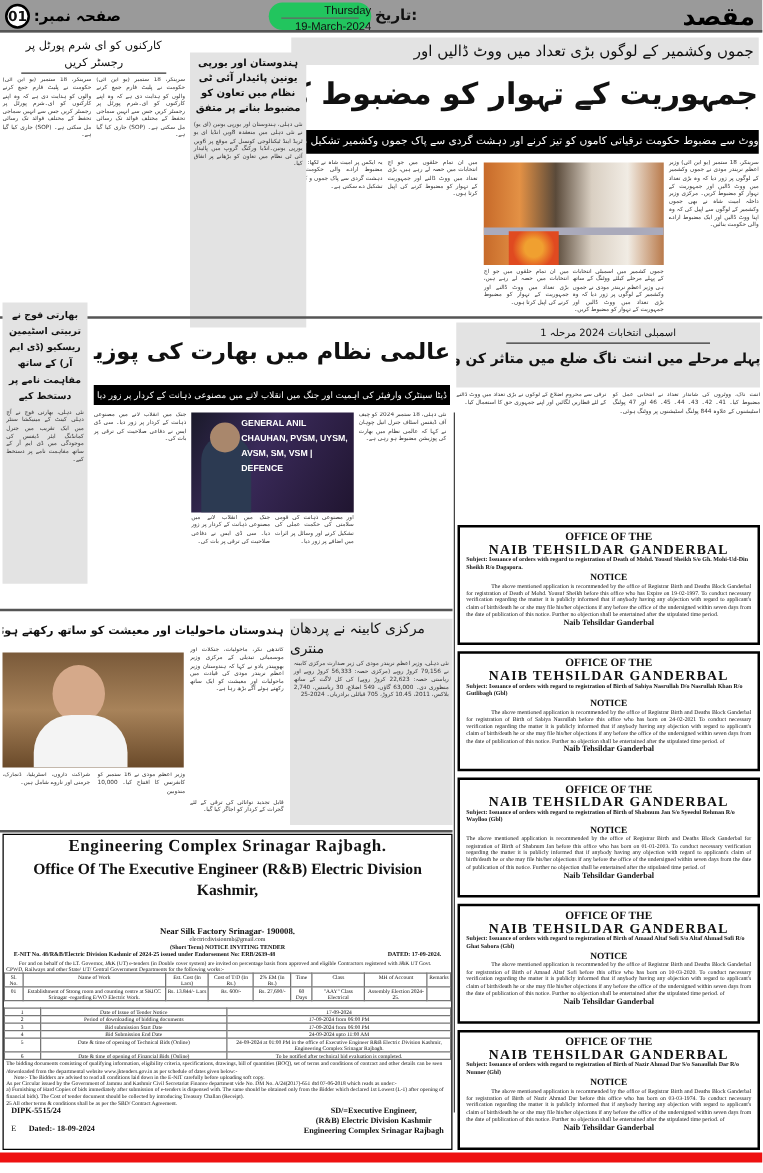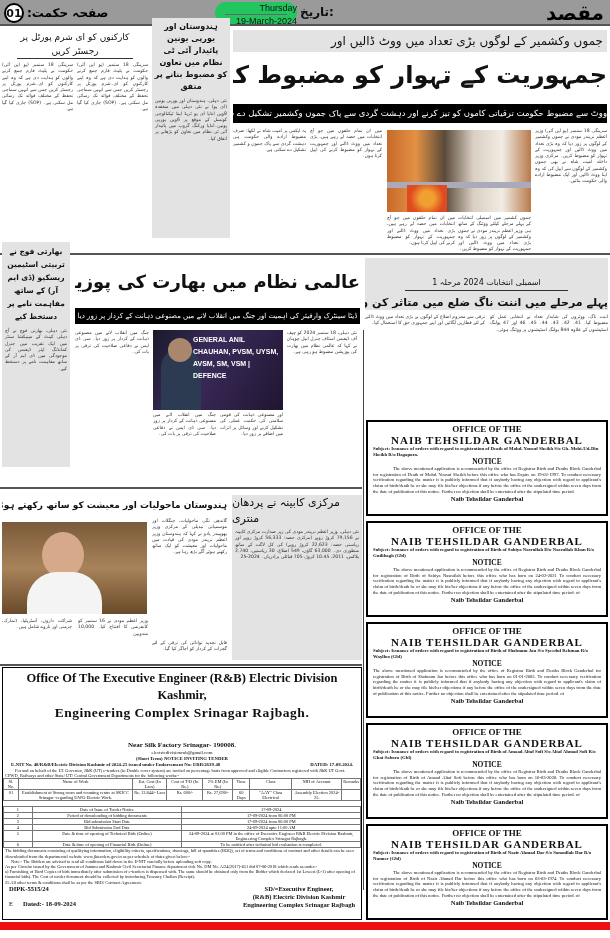--- a/index.html
+++ b/index.html
@@ -30,21 +30,21 @@
 .tender{font-family:"Liberation Serif",serif;border:1px solid #000;background:#fff;overflow:hidden}
 table{border-collapse:collapse;width:100%}
 td,th{border:1px solid #777;font-size:4.4px;line-height:5px;font-weight:normal;text-align:center;padding:0 1px;vertical-align:top}
 .redbar{left:0;top:922px;width:610px;height:8px;background:#e11}
 </style>
 </head>
 <body>
 
 <div class="abs topbar"></div>
 <div class="abs pagebox">
-  <span class="pagelbl">صفحہ حکمت:</span>
+  <span class="pagelbl">صفحہ نمبر:</span>
   <span class="pagenum">01</span>
 </div>
 <div class="abs datebox">
   <div>Thursday</div>
   <hr>
   <div>19-March-2024</div>
 </div>
 <div class="abs datelbl">تاریخ:</div>
 <div class="abs logo">مقصد</div>
 
@@ -54,21 +54,21 @@
 <div class="abs txt" style="left:535px;top:128px;width:72px;height:125px">سرینگر، 18 ستمبر (یو این آئی) وزیر اعظم نریندر مودی نے جموں وکشمیر کے لوگوں پر زور دیا کہ وہ بڑی تعداد میں ووٹ ڈالیں اور جمہوریت کے تہوار کو مضبوط کریں۔ مرکزی وزیر داخلہ امیت شاہ نے بھی جموں وکشمیر کے لوگوں سے اپیل کی کہ وہ اپنا ووٹ ڈالیں اور ایک مضبوط ارادے والی حکومت بنائیں۔</div>
 <div class="abs photo" style="left:387px;top:130px;width:144px;height:82px;background:linear-gradient(90deg,#c76a2a 0%,#e39145 20%,#5a4a3a 40%,#d9cfc2 60%,#f1ece4 80%,#b97a4b 100%)">
   <div style="position:absolute;left:0;top:52px;width:144px;height:6px;background:#aab"></div>
   <div style="position:absolute;left:20px;top:55px;width:40px;height:27px;background:radial-gradient(circle,#f0a030 30%,#e04a20 70%)"></div>
 </div>
 <div class="abs txt" style="left:458px;top:215px;width:73px;height:38px">جموں کشمیر میں اسمبلی انتخابات کے پہلے مرحلے کیلئے ووٹنگ کے ساتھ ہی وزیر اعظم نریندر مودی نے جموں وکشمیر کے لوگوں پر زور دیا کہ وہ بڑی تعداد میں ووٹ ڈالیں اور جمہوریت کے تہوار کو مضبوط کریں۔</div>
 <div class="abs txt" style="left:387px;top:215px;width:68px;height:38px">میں ان تمام حلقوں میں جو آج انتخابات میں حصہ لے رہے ہیں، بڑی تعداد میں ووٹ ڈالنے اور جمہوریت کے تہوار کو مضبوط کرنے کی اپیل کرتا ہوں۔</div>
 <div class="abs txt" style="left:310px;top:128px;width:72px;height:125px">میں ان تمام حلقوں میں جو آج انتخابات میں حصہ لے رہے ہیں، بڑی تعداد میں ووٹ ڈالنے اور جمہوریت کے تہوار کو مضبوط کرنے کی اپیل کرتا ہوں۔</div>
 <div class="abs txt" style="left:233px;top:128px;width:73px;height:125px">یہ ایکس پر امیت شاہ نے لکھا: صرف مضبوط ارادے والی حکومت ہی دہشت گردی سے پاک جموں و کشمیر تشکیل دے سکتی ہے۔</div>
 
-<div class="abs grey" style="left:152px;top:18px;width:78px;height:220px">
+<div class="abs grey" style="left:152px;top:42px;width:93px;height:220px">
   <div class="urdu" style="font-size:8px;line-height:12px;text-align:center;padding:3px 2px;font-weight:bold">ہندوستان اور یورپی یونین پائیدار آئی ٹی نظام میں تعاون کو مضبوط بنانے پر متفق</div>
   <div class="txt" style="padding:2px 3px;height:150px">نئی دہلی، ہندوستان اور یورپی یونین (ای یو) نے نئی دہلی میں منعقدہ 8ویں انڈیا ای یو ٹریڈ اینڈ ٹیکنالوجی کونسل کے موقع پر 6ویں یورپی یونین۔انڈیا ورکنگ گروپ میں پائیدار آئی ٹی نظام میں تعاون کو بڑھانے پر اتفاق کیا۔</div>
 </div>
 
 <div class="abs" style="left:2px;top:30px;width:146px;height:220px">
   <div class="urdu" style="font-size:9px;line-height:14px;text-align:center;border-bottom:1px solid #333;margin:0 15px">کارکنوں کو ای شرم پورٹل پر رجسٹر کریں</div>
   <div style="display:flex;gap:4px;margin-top:3px">
     <div class="txt" style="width:71px;height:180px">سرینگر، 18 ستمبر (یو این آئی) حکومت نے پلیٹ فارم جمع کرنے والوں کو ہدایت دی ہے کہ وہ اپنے کارکنوں کو ای۔شرم پورٹل پر رجسٹر کریں جس سے انہیں سماجی تحفظ کے مختلف فوائد تک رسائی مل سکتی ہے۔ (SOP) جاری کیا گیا ہے۔</div>
     <div class="txt" style="width:71px;height:180px">سرینگر، 18 ستمبر (یو این آئی) حکومت نے پلیٹ فارم جمع کرنے والوں کو ہدایت دی ہے کہ وہ اپنے کارکنوں کو ای۔شرم پورٹل پر رجسٹر کریں جس سے انہیں سماجی تحفظ کے مختلف فوائد تک رسائی مل سکتی ہے۔ (SOP) جاری کیا گیا ہے۔</div>
   </div>
@@ -87,21 +87,21 @@
   <div style="position:absolute;left:8px;top:18px;width:40px;height:62px;background:#2c3a52;border-radius:20px 20px 0 0"></div>
   <div style="position:absolute;left:15px;top:8px;width:24px;height:24px;background:#a9876c;border-radius:50%"></div>
   <div style="position:absolute;left:40px;top:4px;width:88px;color:#fff;font:bold 7px 'Liberation Sans',sans-serif;line-height:12px">GENERAL ANIL CHAUHAN, PVSM, UYSM, AVSM, SM, VSM | DEFENCE</div>
 </div>
 <div class="abs txt" style="left:287px;top:330px;width:70px;height:158px">نئی دہلی، 18 ستمبر 2024 کو چیف آف ڈیفنس اسٹاف جنرل انیل چوہان نے کہا کہ عالمی نظام میں بھارت کی پوزیشن مضبوط ہو رہی ہے۔</div>
 <div class="abs txt" style="left:220px;top:412px;width:63px;height:76px">اور مصنوعی ذہانت کی قومی سلامتی کی حکمت عملی کی تشکیل کرنے اور وسائل پر اثرات میں اضافے پر زور دیا۔</div>
 <div class="abs txt" style="left:153px;top:412px;width:63px;height:76px">جنگ میں انقلاب لانے میں مصنوعی ذہانت کے کردار پر زور دیا۔ سی ڈی ایس نے دفاعی صلاحیت کی ترقی پر بات کی۔</div>
 <div class="abs txt" style="left:75px;top:330px;width:74px;height:158px">جنگ میں انقلاب لانے میں مصنوعی ذہانت کے کردار پر زور دیا۔ سی ڈی ایس نے دفاعی صلاحیت کی ترقی پر بات کی۔</div>
 
 <div class="abs grey" style="left:365px;top:258px;width:243px;height:52px">
-  <div class="urdu" style="font-size:8px;line-height:14px;text-align:center;border-bottom:1px solid #333;margin:18px 40px 0">اسمبلی انتخابات 2024 مرحلہ 1</div>
+  <div class="urdu" style="font-size:8px;line-height:14px;text-align:center;border-bottom:1px solid #333;margin:2px 40px 0">اسمبلی انتخابات 2024 مرحلہ 1</div>
   <div class="urdu" style="font-size:11px;line-height:24px;text-align:center;font-weight:bold;white-space:nowrap;overflow:hidden">پہلے مرحلے میں اننت ناگ ضلع میں متاثر کن ووٹروں کی تعداد دیکھنے میں آئی</div>
 </div>
 <div class="abs txt" style="left:490px;top:314px;width:118px;height:100px">اننت ناگ، ووٹروں کی شاندار تعداد نے انتخابی عمل کو مضبوط کیا۔ 41۔ 42۔ 43۔ 44۔ 45۔ 46 اور 47 پولنگ اسٹیشنوں کے علاوہ 844 پولنگ اسٹیشنوں پر ووٹنگ ہوئی۔</div>
 <div class="abs txt" style="left:365px;top:314px;width:120px;height:100px">ترقی سے محروم اضلاع کے لوگوں نے بڑی تعداد میں ووٹ ڈالنے کے لئے قطاریں لگائیں اور اپنے جمہوری حق کا استعمال کیا۔</div>
 
 <div class="abs hrule" style="left:0;top:487px;width:362px"></div>
 
 <div class="abs urdu" style="left:2px;top:495px;width:225px;height:20px;font-size:9px;font-weight:bold;line-height:20px;text-align:center;white-space:nowrap;overflow:hidden">ہندوستان ماحولیات اور معیشت کو ساتھ رکھتے ہوئے آگے بڑھ رہا ہے: بھوپیندر یادو</div>
 <div class="abs photo" style="left:2px;top:522px;width:145px;height:92px;background:linear-gradient(180deg,#7a5a3a 0%,#a8835a 50%,#6a4a2a 100%)">
   <div style="position:absolute;left:40px;top:10px;width:42px;height:46px;background:#d5a98a;border-radius:50%"></div>
@@ -114,22 +114,22 @@
 
 <div class="abs grey" style="left:232px;top:495px;width:130px;height:165px">
   <div class="urdu" style="font-size:11px;line-height:16px;text-align:left">مرکزی کابینہ نے پردھان منتری</div>
   <div class="txt" style="padding:2px 3px;height:120px">نئی دہلی، وزیر اعظم نریندر مودی کی زیر صدارت مرکزی کابینہ نے 79,156 کروڑ روپے (مرکزی حصہ: 56,333 کروڑ روپے اور ریاستی حصہ: 22,623 کروڑ روپے) کی کل لاگت کے ساتھ منظوری دی۔ 63,000 گاؤں، 549 اضلاع، 30 ریاستیں، 2,740 بلاکس، 2011، 10.45 کروڑ، 705 قبائلی برادریاں۔ 2024-25</div>
 </div>
 
 <div class="abs vrule" style="left:363px;top:330px;height:560px"></div>
 <div class="abs hrule" style="left:0;top:664px;width:362px"></div>
 
 <div class="abs tender" style="left:2px;top:667px;width:360px;height:253px">
+  <div style="text-align:center;font-weight:bold;font-size:13.5px;line-height:17px;letter-spacing:0.5px">Engineering Complex Srinagar Rajbagh.</div>
   <div style="text-align:center;font-weight:bold;font-size:12.5px;line-height:17px;margin-top:2px">Office Of The Executive Engineer (R&amp;B) Electric Division  Kashmir,</div>
-  <div style="text-align:center;font-weight:bold;font-size:13.5px;line-height:17px;letter-spacing:0.5px">Engineering Complex Srinagar Rajbagh.</div>
   <div style="text-align:center;font-weight:bold;font-size:7px;line-height:10px;margin-top:19px">Near Silk Factory Srinagar- 190008.</div>
   <div style="text-align:center;font-size:4.8px;line-height:6px">electricdivisionrnb@gmail.com</div>
   <div style="text-align:center;font-weight:bold;font-size:4.8px;line-height:6px">(Short Term) NOTICE INVITING TENDER</div>
   <div style="display:flex;justify-content:space-between;font-weight:bold;font-size:4.8px;line-height:6px;padding:0 8px">
     <span>E-NIT No. 48/R&amp;B/Electric Division Kashmir of 2024-25 issued under Endorsement No: ERB/2639-48</span>
     <span>DATED: 17-09-2024.</span>
   </div>
   <div style="font-size:4.4px;line-height:5.2px;text-indent:10px;padding:0 2px">For and on behalf of the LT. Governor, J&amp;K (UT) e-tenders (in Double cover system) are invited on percentage basis from approved and eligible Contractors registered with J&amp;K UT Govt. CPWD, Railways and other State/ UT/ Central Government Departments for the following works:-</div>
   <table>
     <tbody>

